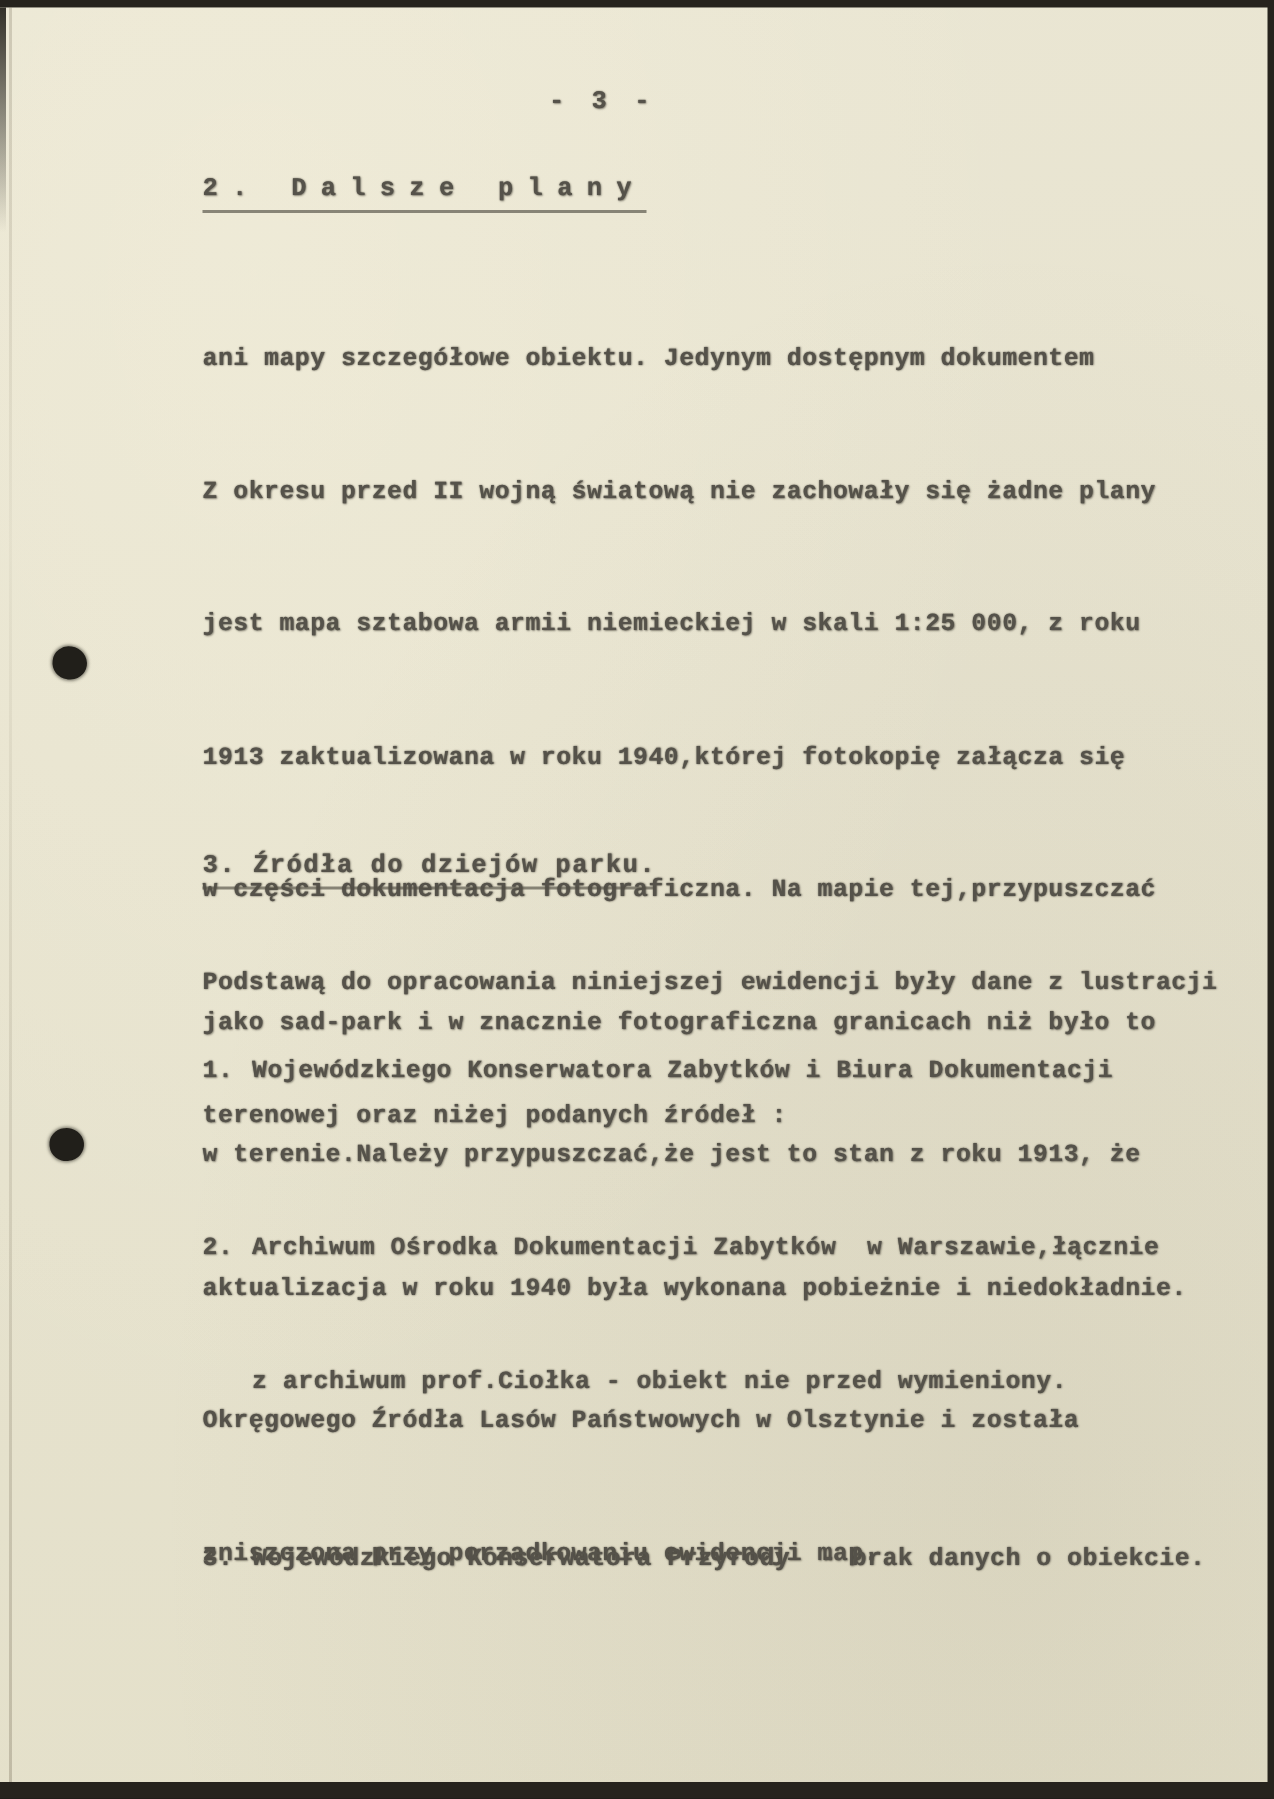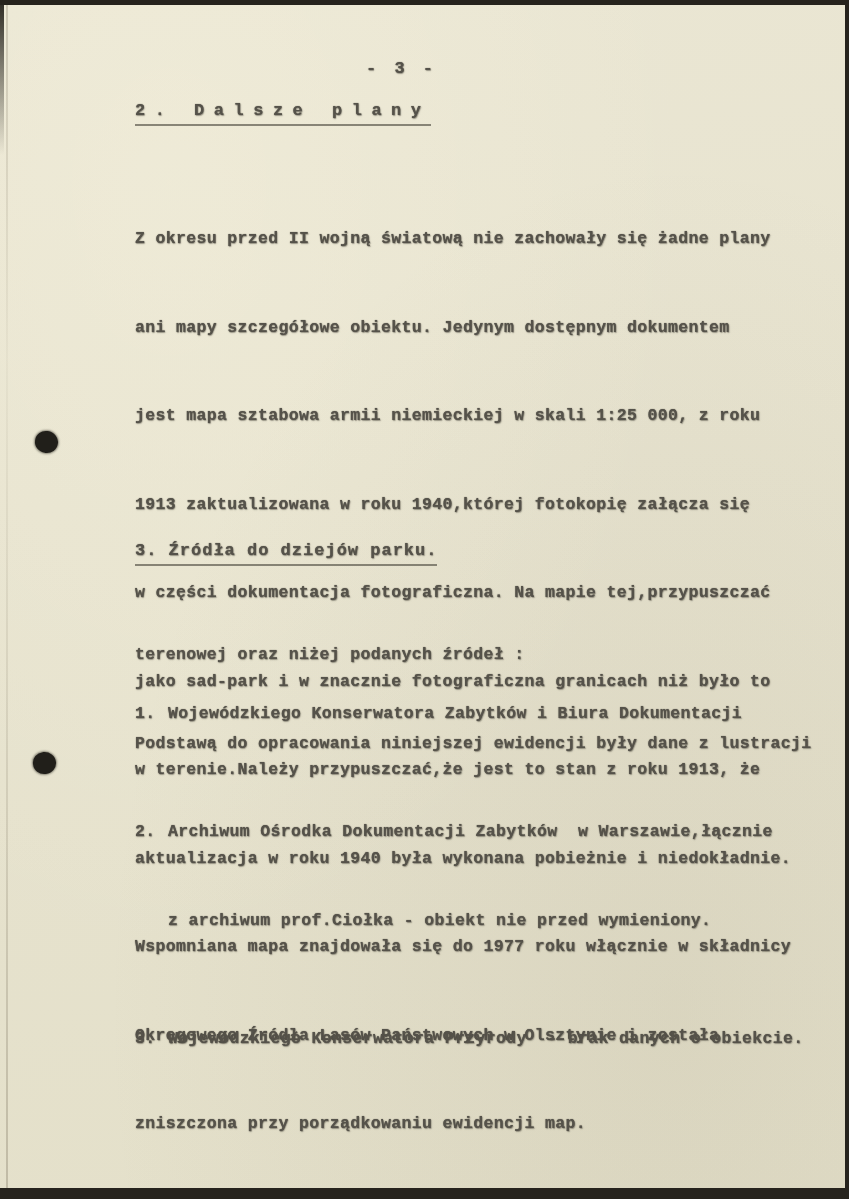--- a/index.html
+++ b/index.html
@@ -46,25 +46,25 @@
     position:absolute;left:366px;top:54px;
     font-size:17px;letter-spacing:4px;
   }
   .heading{
     position:absolute;left:135px;
     font-size:17px;
     border-bottom:2.5px solid rgba(82,78,68,0.65);
     padding-bottom:4px;
   }
   #heading-plans{
-    top:96px;
+    top:112px;
     letter-spacing:9.5px;
   }
   #heading-sources{
-    top:536px;
+    top:563px;
     letter-spacing:1px;
   }
   .block{
     position:absolute;left:135px;right:10px;
     font-size:16.5px;
     line-height:29.5px;
     letter-spacing:0.35px;
   }
   #plans-paragraph{top:160px;}
   #sources-intro{top:576px;}
@@ -79,38 +79,37 @@
 <div id="scan">
   <div id="paper">
     <div class="crease"></div>
     <div class="edge-top-left"></div>
 
     <div id="page-number" class="typed">- 3 -</div>
 
     <div id="heading-plans" class="typed heading">2. Dalsze plany</div>
 
     <div id="plans-paragraph" class="block typed">
+      <div>ani mapy szczegółowe obiektu. Jedynym dostępnym dokumentem</div>
       <div>Z okresu przed II wojną światową nie zachowały się żadne plany</div>
-      <div>ani mapy szczegółowe obiektu. Jedynym dostępnym dokumentem</div>
       <div>jest mapa sztabowa armii niemieckiej w skali 1:25 000, z roku</div>
       <div>1913 zaktualizowana w roku 1940,której fotokopię załącza się</div>
       <div>w części dokumentacja fotograficzna. Na mapie tej,przypuszczać</div>
       <div>jako sad-park i w znacznie fotograficzna granicach niż było to</div>
       <div>w terenie.Należy przypuszczać,że jest to stan z roku 1913, że</div>
       <div>aktualizacja w roku 1940 była wykonana pobieżnie i niedokładnie.</div>
-      <div>Wspomniana mapa znajdowała się do 1977 roku włącznie w składnicy</div>
       <div>Okręgowego Źródła Lasów Państwowych w Olsztynie i została</div>
       <div>zniszczona przy porządkowaniu ewidencji map.</div>
     </div>
 
     <div id="heading-sources" class="typed heading">3. Źródła do dziejów parku.</div>
 
     <div id="sources-intro" class="block typed">
+      <div>Podstawą do opracowania niniejszej ewidencji były dane z lustracji</div>
       <div>terenowej oraz niżej podanych źródeł :</div>
-      <div>Podstawą do opracowania niniejszej ewidencji były dane z lustracji</div>
     </div>
 
     <div id="sources-list" class="block typed">
       <div class="row">
         <span class="num">1.</span>
         <span class="txt">Wojewódzkiego Konserwatora Zabytków i Biura Dokumentacji</span>
       </div>
 
       <div class="row">
         <span class="num">2.</span>

